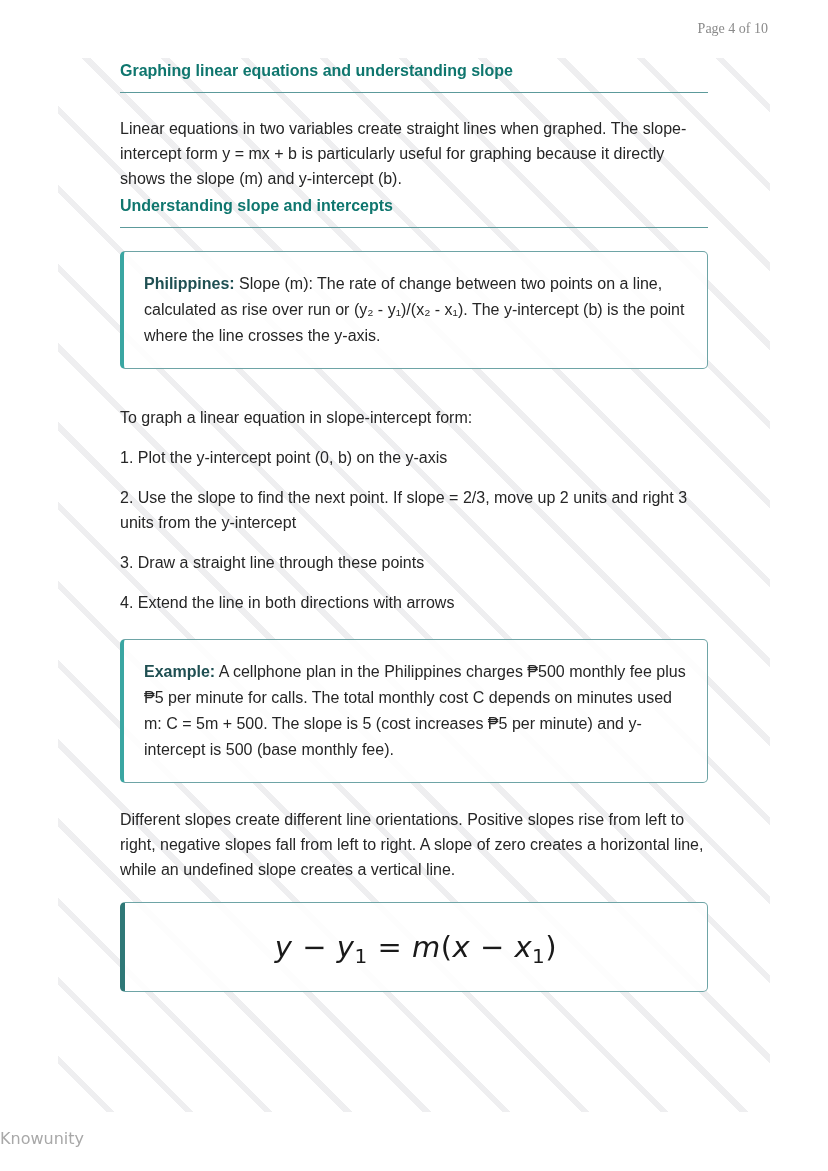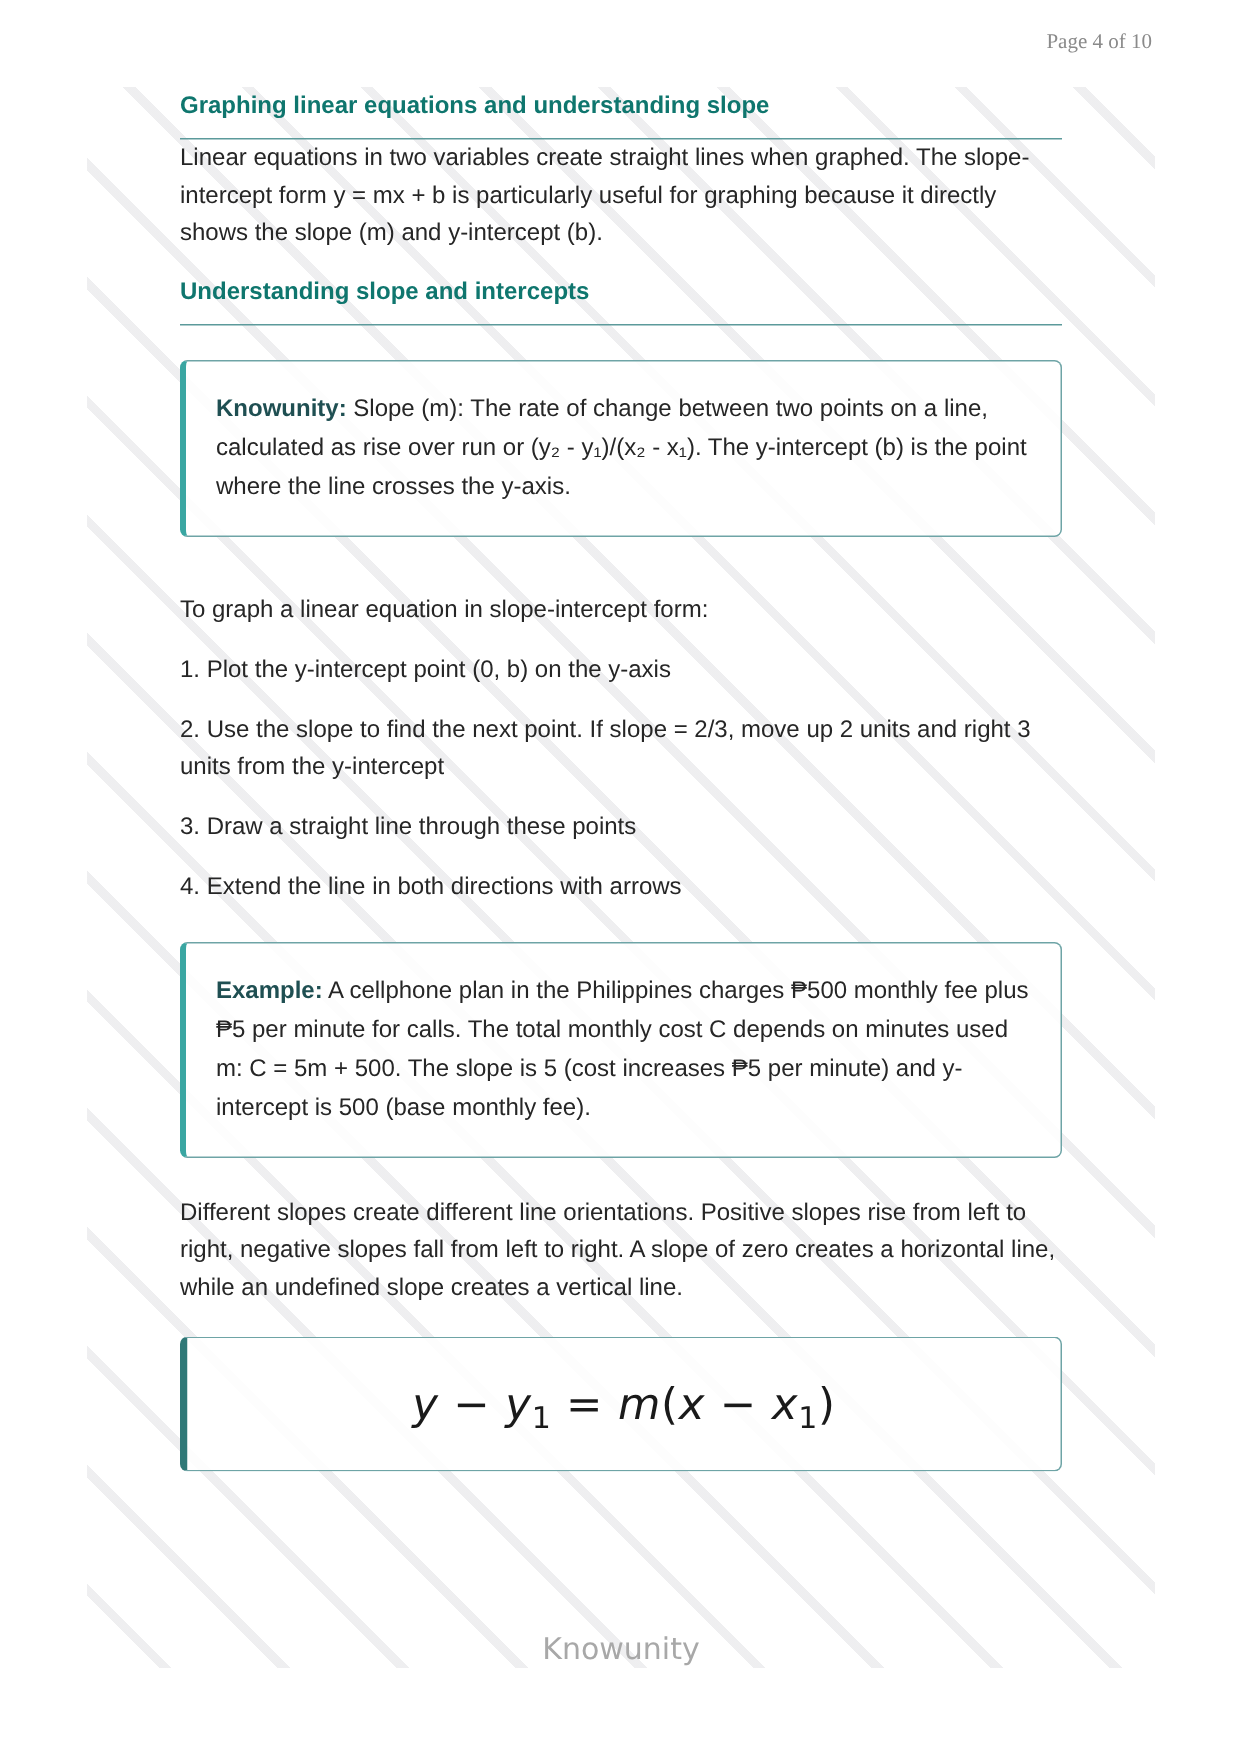--- a/index.html
+++ b/index.html
@@ -61,42 +61,42 @@
     display: flex; align-items: center; justify-content: center;
   }
   .formula {
     font-family: "DejaVu Sans", sans-serif;
     font-style: oblique;
     font-size: 29px; color: #1a1a1a; letter-spacing: 0.5px;
   }
   .formula .up { font-style: normal; }
   .formula sub { font-size: 20px; font-style: normal; vertical-align: -6px; line-height: 0; }
   .footer {
-    position: absolute; top: 1087px; left: 0; width: 828px; text-align: center;
-    font-family: "DejaVu Sans", sans-serif; font-size: 20px; color: #a8a8a8;
+    position: absolute; top: 1129px; left: 0; width: 828px; text-align: left;
+    font-family: "DejaVu Sans", sans-serif; font-size: 16px; color: #a8a8a8;
     z-index: 1;
   }
 </style>
 </head>
 <body>
 
 <div class="stripes"></div>
 
 <div class="page-number">Page 4 of 10</div>
 
 <div class="content">
 
   <h2 class="section-heading h1">Graphing linear equations and understanding slope</h2>
 
-  <p class="para" style="">Linear equations in two variables create straight lines when graphed. The slope-intercept form y = mx + b is particularly useful for graphing because it directly shows the slope (m) and y-intercept (b).</p>
+  <p class="para" style="margin-top:23px;">Linear equations in two variables create straight lines when graphed. The slope-intercept form y = mx + b is particularly useful for graphing because it directly shows the slope (m) and y-intercept (b).</p>
 
-  <h3 class="section-heading" style="margin-top:18px;">Understanding slope and intercepts</h3>
+  <h3 class="section-heading" style="margin-top:6px;">Understanding slope and intercepts</h3>
 
   <div class="callout" style="margin-top:23px;">
-    <span class="label">Knowunity:</span><span> Slope (m): The rate of change between two points on a line, calculated as rise over run or (y₂ - y₁)/(x₂ - x₁). The y-intercept (b) is the point where the line crosses the y-axis.</span>
+    <span class="label">Philippines:</span><span> Slope (m): The rate of change between two points on a line, calculated as rise over run or (y₂ - y₁)/(x₂ - x₁). The y-intercept (b) is the point where the line crosses the y-axis.</span>
   </div>
 
   <p class="para" style="margin-top:36px;">To graph a linear equation in slope-intercept form:</p>
 
   <p class="para" style="margin-top:15px;">1. Plot the y-intercept point (0, b) on the y-axis</p>
   <p class="para" style="margin-top:15px;">2. Use the slope to find the next point. If slope = 2/3, move up 2 units and right 3 units from the y-intercept</p>
   <p class="para" style="margin-top:15px;">3. Draw a straight line through these points</p>
   <p class="para" style="margin-top:15px;">4. Extend the line in both directions with arrows</p>
 
   <div class="callout" style="margin-top:24px;">

